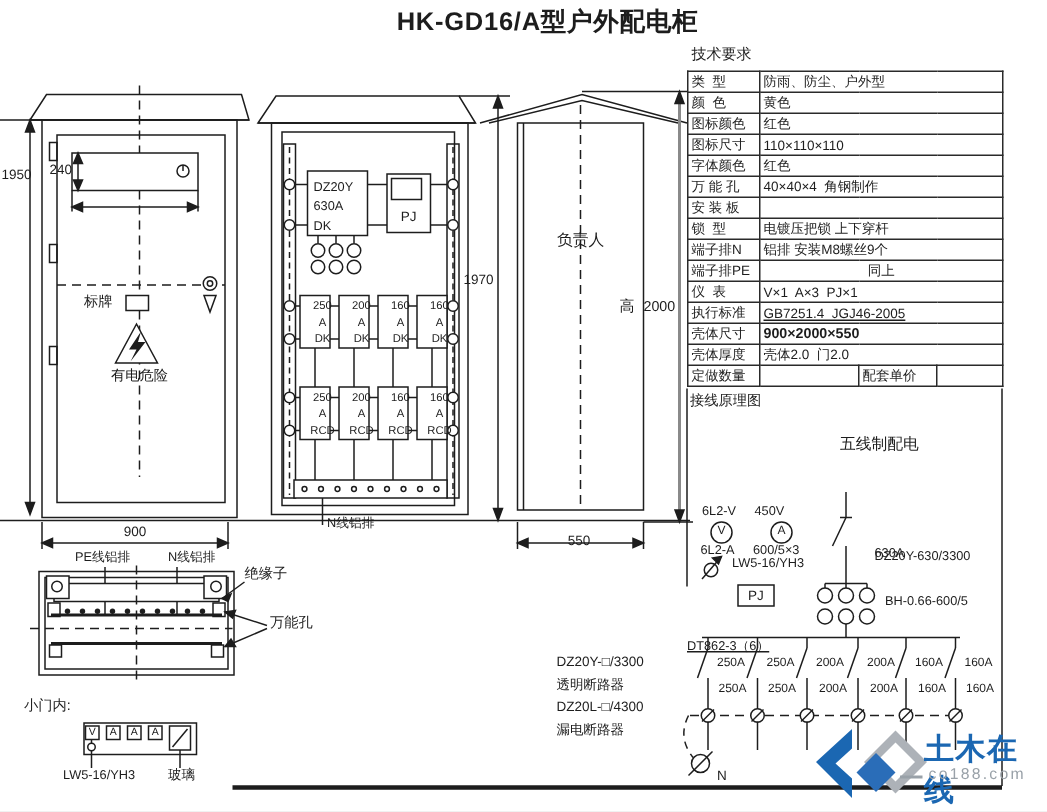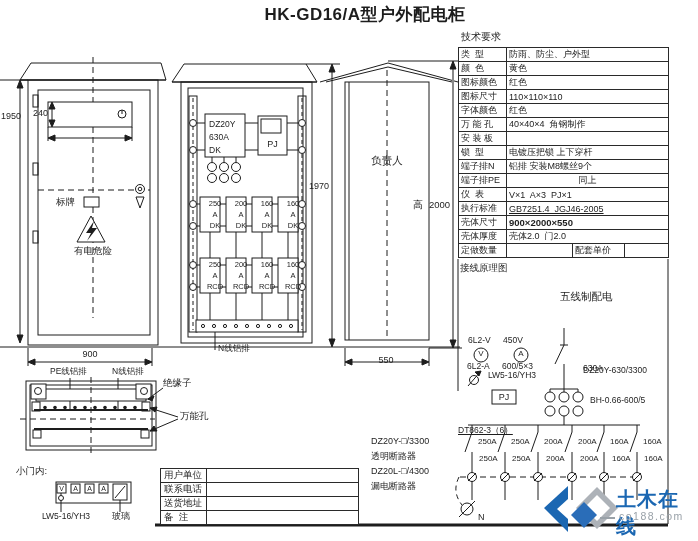--- a/index.html
+++ b/index.html
@@ -488,44 +488,20 @@
   <div class="lbl s95" style="left:180px;top:411px;">万能孔</div>
 
   <div class="lbl s95" style="left:16px;top:466px;">小门内:</div>
   <div class="lbl s7 ctr" style="left:57px;top:485px;width:9px;">V</div>
   <div class="lbl s7 ctr" style="left:71px;top:485px;width:9px;">A</div>
   <div class="lbl s7 ctr" style="left:85px;top:485px;width:9px;">A</div>
   <div class="lbl s7 ctr" style="left:99px;top:485px;width:9px;">A</div>
   <div class="lbl s85" style="left:42px;top:512px;">LW5-16/YH3</div>
   <div class="lbl s9" style="left:112px;top:512px;">玻璃</div>
 
-  <table class="contact">
-    <colgroup>
-        <col style="width:46px">
-        <col style="width:152px">
-      </colgroup>
-    <tbody>
-        <tr>
-          <td>用户单位</td>
-          <td></td>
-        </tr>
-    <tr>
-          <td>联系电话</td>
-          <td></td>
-        </tr>
-    <tr>
-          <td>送货地址</td>
-          <td></td>
-        </tr>
-    <tr>
-          <td>备  注</td>
-          <td></td>
-        </tr>
-  </tbody>
-    </table>
 
   <div class="lbl s105" style="left:560px;top:291px;">五线制配电</div>
   <div class="lbl s85" style="left:468px;top:336px;">6L2-V</div>
   <div class="lbl s85" style="left:503px;top:336px;">450V</div>
   <div class="lbl s8 ctr" style="left:474px;top:350px;width:14px;">V</div>
   <div class="lbl s8 ctr" style="left:514px;top:350px;width:14px;">A</div>
   <div class="lbl s85" style="left:467px;top:362px;">6L2-A</div>
   <div class="lbl s85" style="left:502px;top:362px;">600/5×3</div>
   <div class="lbl s85" style="left:488px;top:371px;">LW5-16/YH3</div>
   <div class="lbl s9 ctr" style="left:492px;top:393px;width:24px;">PJ</div>

